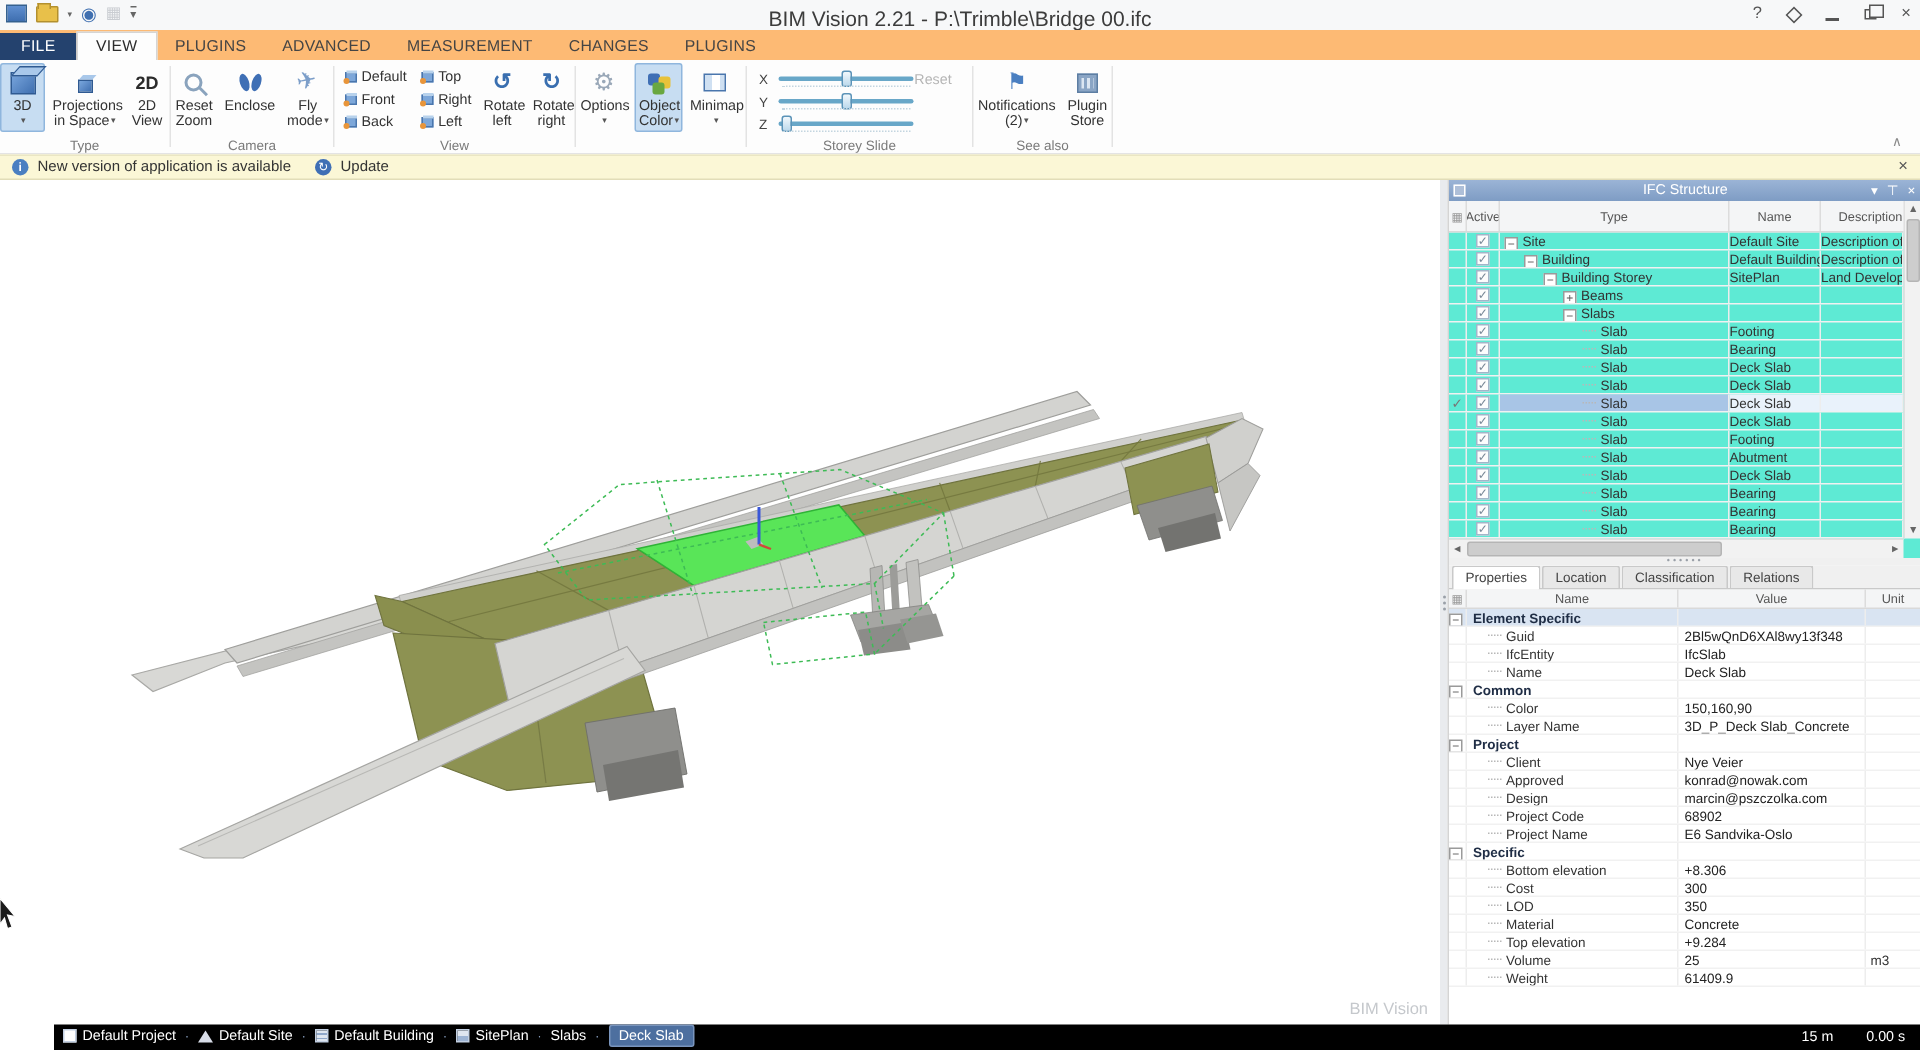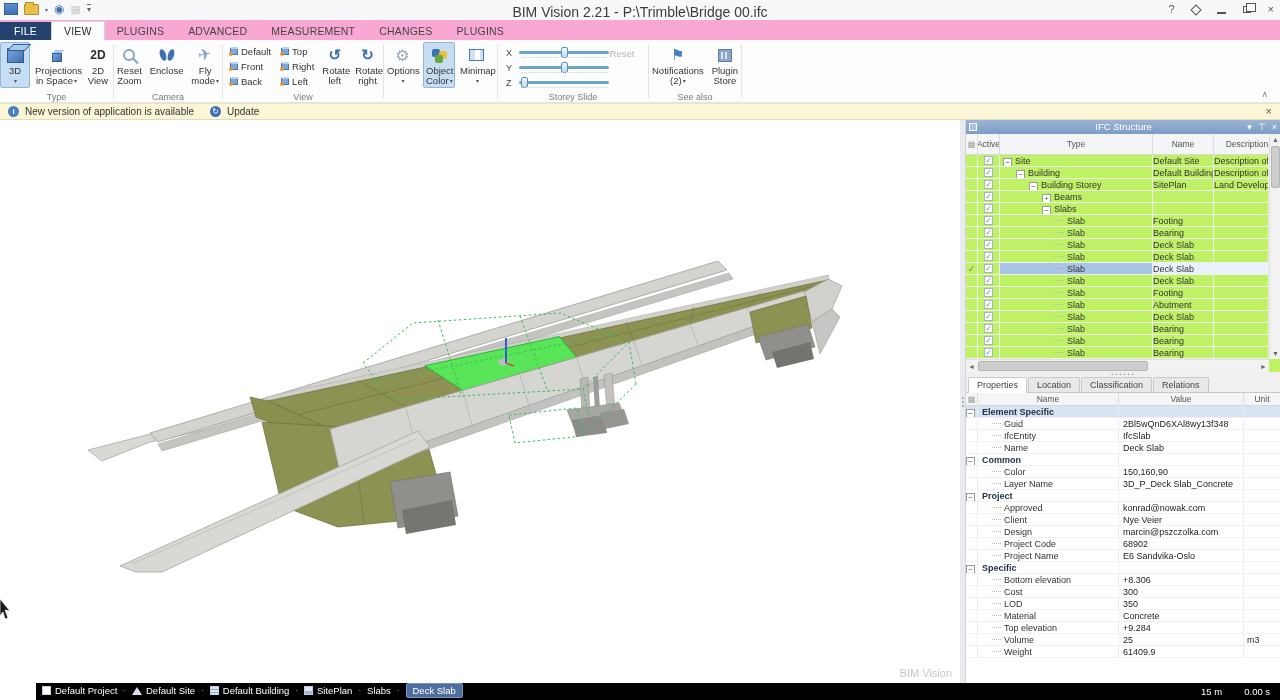--- a/index.html
+++ b/index.html
@@ -18,21 +18,21 @@
   .ic-custom { color:#666; font-size:8px; line-height:10px; border-top:1px solid #666; }
   #title-text { position:absolute; left:0; right:0; top:4px; text-align:center; font-size:14px; color:#3c3c3c; }
   #win-controls { position:absolute; right:6px; top:3px; display:flex; align-items:center; gap:17px; color:#555; }
   .wc { font-size:11px; line-height:13px; cursor:default; }
   .wc-min { width:9px; height:9px; border-bottom:2px solid #555; }
   .wc-restore { width:8px; height:7px; border:1px solid #555; position:relative; }
   .wc-restore::before { content:''; position:absolute; left:2px; top:-4px; width:8px; height:7px; border:1px solid #555; background:#f7f8f9; }
   .wc-expand { width:8px; height:8px; border:1px solid #555; transform:rotate(45deg); }
 
   
-  #tabrow { position:absolute; left:0; top:20px; width:1280px; height:20px; background:#f9a8d4; display:flex; align-items:flex-end; }
+  #tabrow { position:absolute; left:0; top:20px; width:1280px; height:20px; background:#fdba74; display:flex; align-items:flex-end; }
   .tab { padding:3px 12px 3px; font-size:10.5px; color:#444; letter-spacing:.2px; }
   .tab.file { background:#24426e; color:#fff; padding:3px 14px; }
   .tab.active { background:#fdfdfd; border:1px solid #d5d5d5; border-bottom:none; color:#2b2b2b; }
 
   
   #ribbon { position:absolute; left:0; top:40px; width:1280px; height:63px; background:#fdfdfd; border-bottom:1px solid #e4e4e4; }
   .rgroup { position:absolute; top:0; height:63px; }
   .rgroup .glabel { position:absolute; bottom:1px; left:0; right:0; text-align:center; font-size:9px; color:#7a7a7a; }
   .rsep { position:absolute; top:4px; bottom:4px; width:1px; background:#e3e3e3; }
   .rbtns { position:absolute; top:2px; left:0; right:0; display:flex; justify-content:center; gap:2px; }
@@ -91,21 +91,21 @@
 
   
   #main { position:absolute; left:0; top:120px; width:1280px; height:563px; }
   #viewport { position:absolute; left:0; top:0; width:960px; height:563px; background:#fff; }
   #watermark { position:absolute; right:8px; bottom:4px; color:#c5c8cc; font-size:11px; }
   #splitter { position:absolute; left:960px; top:0; width:5px; height:563px; background:#e9ebee; display:flex; flex-direction:column; align-items:center; justify-content:center; gap:2px; }
   #splitter i { width:2px; height:2px; background:#9aa0a8; border-radius:50%; }
   #panels { position:absolute; left:965px; top:0; width:315px; height:563px; background:#f0f0f0; border-left:1px solid #d4d4d4; }
 
   
-  #ifc-panel { position:absolute; left:0; top:0; width:315px; height:252px; background:#bef264; }
+  #ifc-panel { position:absolute; left:0; top:0; width:315px; height:252px; background:#5eead4; }
   .panel-header { height:14px; background:linear-gradient(#9bb4d6,#7e9cc4); color:#fff; font-size:9.5px; position:relative; text-align:center; line-height:14px; }
   .panel-header .ph-ic { position:absolute; left:3px; top:3px; width:8px; height:8px; border:1px solid #fff; background:#aebfd8; }
   .panel-header .ph-btns { position:absolute; right:4px; top:0; display:flex; gap:6px; font-size:9px; line-height:14px; }
   .grid-header { height:21px; display:flex; background:#f4f5f6; border-bottom:1px solid #d9d9d9; font-size:8.5px; color:#555; }
   .grid-header > div { border-right:1px solid #dcdcdc; display:flex; align-items:center; justify-content:center; text-align:center; line-height:9px; overflow:hidden; }
   .gh-ic { font-size:8px; color:#9a9a9a; }
   .tc0 { width:12px; flex:none; } .tc1 { width:22px; flex:none; } .tc2 { width:153px; flex:none; }
   .tc3 { width:61px; flex:none; } .tc4 { flex:1; }
   #tree-rows { position:absolute; top:35px; left:0; right:12px; bottom:13px; overflow:hidden; }
   .trow { display:flex; height:12px; line-height:12px; font-size:9px; border-bottom:1px solid #f1f1f1; }
@@ -724,28 +724,28 @@
             <div class="pc3"></div>
           </div>
           <div class="prow group">
             <div class="pc0"><span class="exp">−</span></div>
             <div class="pc1 pname"><span>Project</span></div>
             <div class="pc2"></div>
             <div class="pc3"></div>
           </div>
           <div class="prow leaf">
             <div class="pc0"></div>
+            <div class="pc1 pname"><span class="dotline"></span><span>Client</span></div>
+            <div class="pc2">Nye Veier</div>
+            <div class="pc3"></div>
+          </div>
+          <div class="prow leaf">
+            <div class="pc0"></div>
             <div class="pc1 pname"><span class="dotline"></span><span>Approved</span></div>
             <div class="pc2">konrad@nowak.com</div>
-            <div class="pc3"></div>
-          </div>
-          <div class="prow leaf">
-            <div class="pc0"></div>
-            <div class="pc1 pname"><span class="dotline"></span><span>Client</span></div>
-            <div class="pc2">Nye Veier</div>
             <div class="pc3"></div>
           </div>
           <div class="prow leaf">
             <div class="pc0"></div>
             <div class="pc1 pname"><span class="dotline"></span><span>Design</span></div>
             <div class="pc2">marcin@pszczolka.com</div>
             <div class="pc3"></div>
           </div>
           <div class="prow leaf">
             <div class="pc0"></div>

